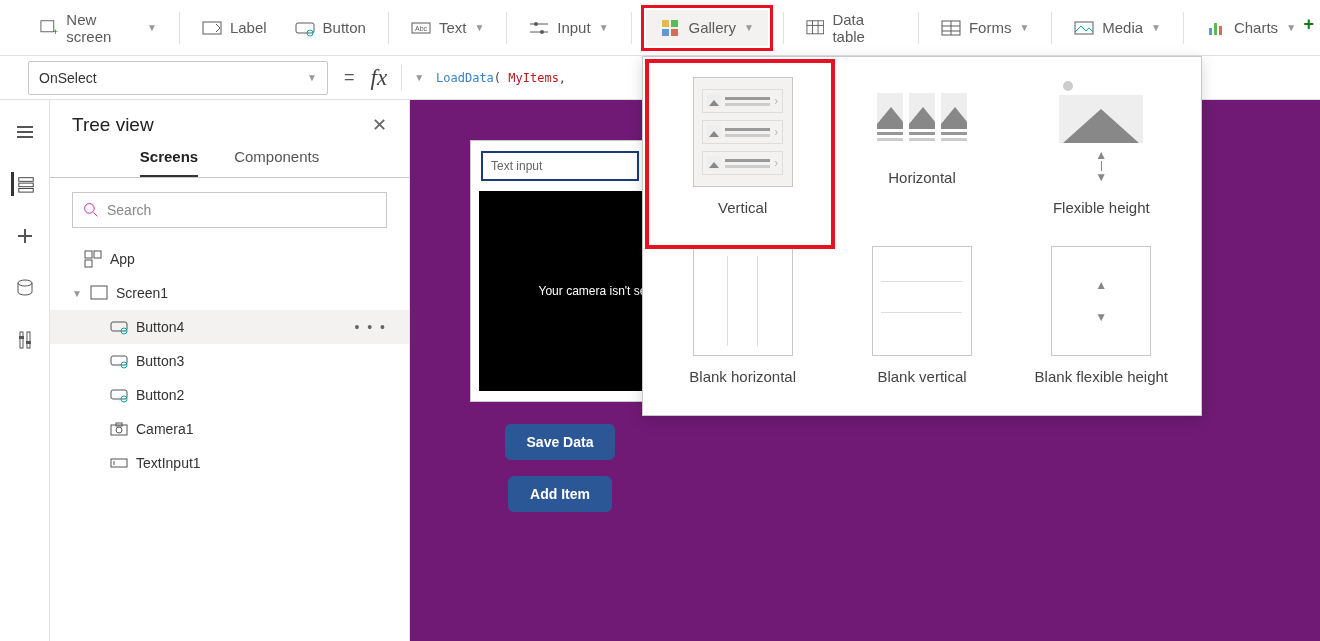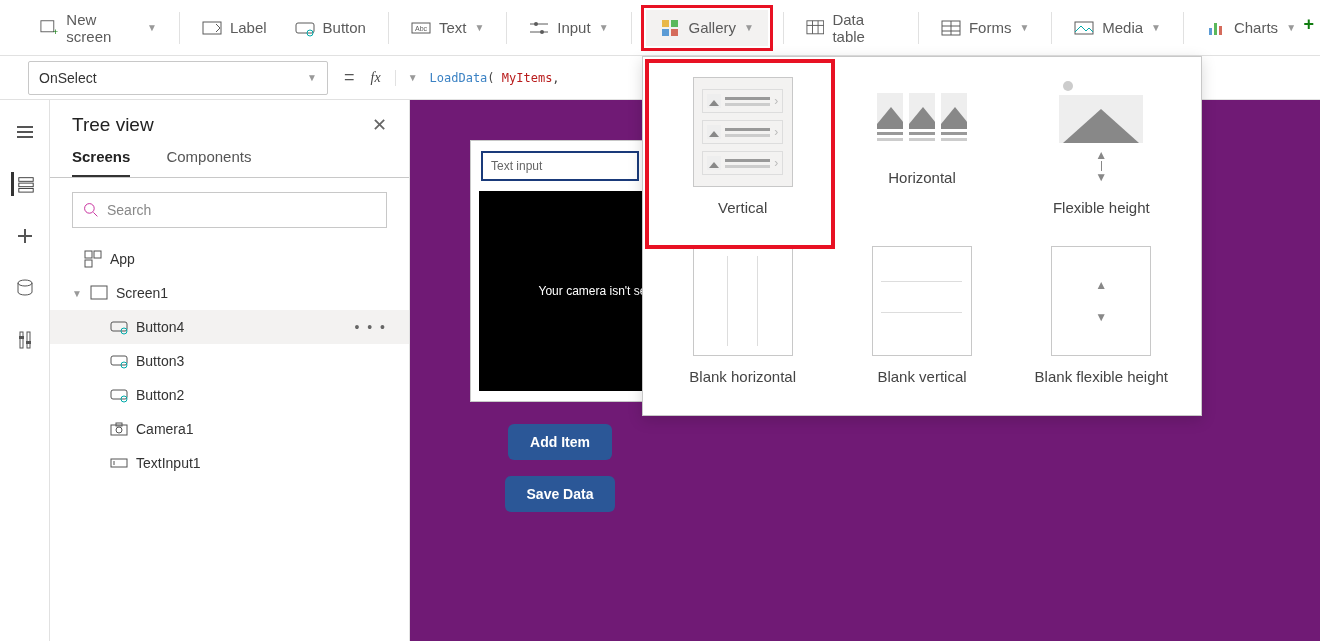--- a/index.html
+++ b/index.html
@@ -43,40 +43,40 @@
   .formula-row{
     height:44px; border-bottom:1px solid var(--border); display:flex; align-items:center;
     padding:0 28px; gap:12px;
   }
   .prop-select{
     width:300px; height:34px; border:1px solid var(--border2); display:flex; align-items:center;
     justify-content:space-between; padding:0 10px; border-radius:2px;
   }
   .eq{font-size:18px; color:#555; padding:0 4px;}
   .fx{
-    font-family:"Segoe UI",serif; font-style:italic; font-size:14px; color:#444;
+    font-family:"Segoe UI",serif; font-style:italic; font-size:23px; color:#444;
     border-right:1px solid var(--border); padding-right:14px;
   }
   .fx-text{ font-family:Consolas,monospace; font-size:12px; color:#444;}
   .fx-blue{ color:#3b82c4;}
   .fx-red{ color:#b91c1c;}
 
   
   .main{ display:flex; height:calc(641px - 56px - 44px); }
   .rail{ width:50px; border-right:1px solid var(--border); display:flex; flex-direction:column;
     align-items:center; padding-top:20px; gap:28px;}
   .rail-item{ width:24px; height:24px; display:flex; align-items:center; justify-content:center;
     color:#555; cursor:pointer;}
   .rail-item.active{ border-left:3px solid #333; margin-left:-3px; padding-left:3px;}
 
   .tree{ width:360px; border-right:1px solid var(--border); padding:14px 0 0 0; position:relative;}
   .tree-header{ display:flex; align-items:center; justify-content:space-between; padding:0 22px 12px 22px;}
   .tree-title{ font-size:19px; color:#222;}
   .tree-close{ font-size:18px; color:#666; cursor:pointer; font-weight:300;}
-  .tree-tabs{ display:flex; gap:36px; padding:0 22px; border-bottom:1px solid var(--border2);}
+  .tree-tabs{ display:flex; gap:36px; padding:0 22px; border-bottom:1px solid var(--border2);justify-content:center;}
   .tree-tab{ padding:0 0 10px 0; font-size:15px; color:#555; cursor:pointer;}
   .tree-tab.active{ font-weight:600; color:#222; border-bottom:2px solid #333;}
   .tree-search{ margin:14px 22px; height:36px; border:1px solid var(--border2);
     display:flex; align-items:center; padding:0 10px; gap:8px; color:#888;}
   .tree-row{ display:flex; align-items:center; gap:8px; padding:8px 22px 8px 22px; cursor:pointer;}
   .tree-row .ind{ display:inline-block;}
   .tree-row.sel{ background:var(--bg-grey);}
   .tree-row .dots{ margin-left:auto; color:#666; letter-spacing:2px;}
   .tree-icon{ width:18px; height:18px; display:inline-block;}
 
@@ -426,22 +426,22 @@
   <div class="canvas-wrap">
     <div class="canvas" style="width:180px; overflow:hidden;">
       <div class="text-input">
         <span>Text input</span>
       </div>
       <div class="camera" style="width:300px; margin-left:-2px;">
         <span>Your camera isn't set up, or you're</span>
       </div>
     </div>
     <div class="btn-stack" style="width:180px; margin-left:0;">
+        <button class="pa-btn">Save Data</button>
         <button class="pa-btn">Add Item</button>
-        <button class="pa-btn">Save Data</button>
     </div>
   </div>
 </div>
 
 <div class="gallery-pop">
   <span class="first-red"></span>
 
   <div class="g-cell sel">
     <div class="g-thumb">
       <div class="g-vert-row">

